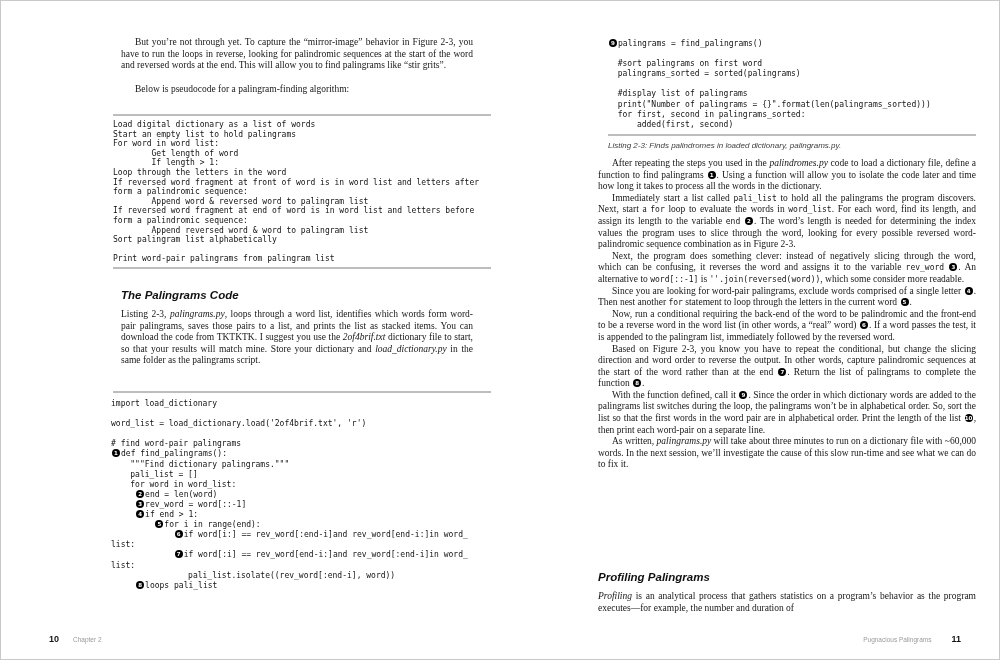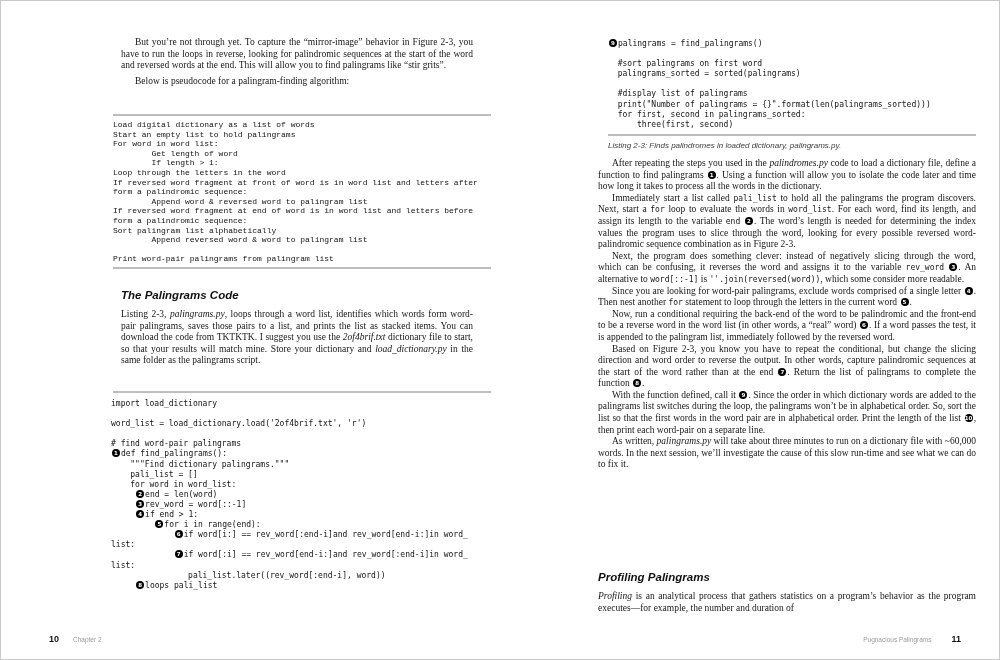--- a/index.html
+++ b/index.html
@@ -1,28 +1,28 @@
 <!DOCTYPE html>
 <html><head>
 <meta charset="utf-8">
 <style>
   html,body{margin:0;padding:0;background:#e9e9e9;}
   #spread{position:relative;width:998px;height:658px;background:#ffffff;border:1px solid #c9c9c9;overflow:hidden;}
   .abs{position:absolute;}
   .para{font:9.5px/11.6px "Liberation Serif",serif;color:#161616;text-align:justify;margin:0;}
   .para.ind{text-indent:14px;}
-  .para + .para.gap{margin-top:4px;}
+  .para + .para.gap{margin-top:12px;}
   .it{font-style:italic;}
   .mono{font-family:"DejaVu Sans Mono",monospace;font-size:8px;}
   .co{display:inline-block;width:8px;height:8px;border-radius:50%;background:#000;color:#fff;
       font:bold 5.5px/8px "DejaVu Sans",sans-serif;text-align:center;vertical-align:1px;margin:0 1px;text-indent:0;}
   .codeblock{font:8px/10.1px "DejaVu Sans Mono",monospace;color:#121212;}
   .codeblock .cline{white-space:pre;min-height:10.1px;}
   .pseudoblock{font:8px/9.6px "DejaVu Sans Mono",monospace;color:#121212;}
-  .pseudoblock .cline{white-space:pre;min-height:9.6px;font-family:Liberation Mono, monospace;}
+  .pseudoblock .cline{white-space:pre;min-height:9.6px;}
   .rule{position:absolute;height:2px;background:#bdbdbd;}
   .h2{font:italic bold 11.5px "Liberation Sans",sans-serif;color:#101010;margin:0;}
   .caption{font:italic 8px "Liberation Sans",sans-serif;color:#3d3d3d;}
   .pagenum{font:bold 9px "Liberation Sans",sans-serif;color:#141414;}
   .runhead{font:6.5px "Liberation Sans",sans-serif;color:#9a9a9a;}
   .footer-left .runhead{margin-left:14px;}
   .footer-right .pagenum{margin-left:20px;}
 </style>
 </head>
 <body>
@@ -43,22 +43,22 @@
         <div class="cline">Start an empty list to hold palingrams</div>
         <div class="cline">For word in word list:</div>
         <div class="cline">        Get length of word</div>
         <div class="cline">        If length &gt; 1:</div>
         <div class="cline">Loop through the letters in the word</div>
         <div class="cline">If reversed word fragment at front of word is in word list and letters after</div>
         <div class="cline">form a palindromic sequence:</div>
         <div class="cline">        Append word &amp; reversed word to palingram list</div>
         <div class="cline">If reversed word fragment at end of word is in word list and letters before</div>
         <div class="cline">form a palindromic sequence:</div>
+        <div class="cline">        Append reversed word &amp; word to palingram list</div>
         <div class="cline">Sort palingram list alphabetically</div>
-        <div class="cline">        Append reversed word &amp; word to palingram list</div>
         <div class="cline">&nbsp;</div>
         <div class="cline">Print word-pair palingrams from palingram list</div>
       </div>
 
     <div class="rule" style="left:112px;top:266px;width:378px;"></div>
 
     <h2 class="h2 abs" style="left:120px;top:288px;">The Palingrams Code</h2>
 
     <div class="abs" style="left:120px;top:308px;width:352px;">
         <p class="para"><span>Listing 2-3, </span><span class="it">palingrams.py</span><span>, loops through a word list, identifies which words form word-pair palingrams, saves those pairs to a list, and prints the list as stacked items. You can download the code from TKTKTK. I suggest you use the </span><span class="it">2of4brif.txt</span><span> dictionary file to start, so that your results will match mine. Store your dictionary and </span><span class="it">load_dictionary.py</span><span> in the same folder as the palingrams script.</span></p>
@@ -77,41 +77,41 @@
         <div class="cline"><span>    pali_list = []</span></div>
         <div class="cline"><span>    for word in word_list:</span></div>
         <div class="cline"><span>     </span><span class="co">2</span><span>end = len(word)</span></div>
         <div class="cline"><span>     </span><span class="co">3</span><span>rev_word = word[::-1]</span></div>
         <div class="cline"><span>     </span><span class="co">4</span><span>if end &gt; 1:</span></div>
         <div class="cline"><span>         </span><span class="co">5</span><span>for i in range(end):</span></div>
         <div class="cline"><span>             </span><span class="co">6</span><span>if word[i:] == rev_word[:end-i]and rev_word[end-i:]in word_</span></div>
         <div class="cline"><span>list:</span></div>
         <div class="cline"><span>             </span><span class="co">7</span><span>if word[:i] == rev_word[end-i:]and rev_word[:end-i]in word_</span></div>
         <div class="cline"><span>list:</span></div>
-        <div class="cline"><span>                pali_list.later((rev_word[:end-i], word))</span></div>
+        <div class="cline"><span>                pali_list.isolate((rev_word[:end-i], word))</span></div>
         <div class="cline"><span>     </span><span class="co">8</span><span>loops pali_list</span></div>
       </div>
 
     <div class="abs footer-left" style="left:48px;top:627px;">
       <span class="pagenum">10</span><span class="runhead">Chapter 2</span>
     </div>
   </div>
 
   <div class="abs" style="left:500px;top:0;width:498px;height:658px;">
 
     <div class="abs codeblock" style="left:107px;top:38px;width:380px;">
         <div class="cline"><span class="co">9</span><span>palingrams = find_palingrams()</span></div>
         <div class="cline">&nbsp;</div>
         <div class="cline"><span>  #sort palingrams on first word</span></div>
         <div class="cline"><span>  palingrams_sorted = sorted(palingrams)</span></div>
         <div class="cline">&nbsp;</div>
         <div class="cline"><span>  #display list of palingrams</span></div>
         <div class="cline"><span>  print("Number of palingrams = {}".format(len(palingrams_sorted)))</span></div>
         <div class="cline"><span>  for first, second in palingrams_sorted:</span></div>
-        <div class="cline"><span>      three(first, second)</span></div>
+        <div class="cline"><span>      added(first, second)</span></div>
       </div>
 
     <div class="rule" style="left:107px;top:133px;width:368px;"></div>
 
     <div class="abs caption" style="left:107px;top:140px;width:368px;">Listing 2-3: Finds palindromes in loaded dictionary, palingrams.py.</div>
 
     <div class="abs" style="left:97px;top:157px;width:378px;">
         <p class="para ind"><span>After repeating the steps you used in the </span><span class="it">palindromes.py</span><span> code to load a dictionary file, define a function to find palingrams </span><span class="co">1</span><span>. Using a function will allow you to isolate the code later and time how long it takes to process all the words in the dictionary.</span></p>
         <p class="para ind"><span>Immediately start a list called </span><span class="mono">pali_list</span><span> to hold all the palingrams the program discovers. Next, start a </span><span class="mono">for</span><span> loop to evaluate the words in </span><span class="mono">word_list</span><span>. For each word, find its length, and assign its length to the variable </span><span class="mono">end</span><span> </span><span class="co">2</span><span>. The word’s length is needed for determining the index values the program uses to slice through the word, looking for every possible reversed word-palindromic sequence combination as in Figure 2-3.</span></p>
         <p class="para ind"><span>Next, the program does something clever: instead of negatively slicing through the word, which can be confusing, it reverses the word and assigns it to the variable </span><span class="mono">rev_word</span><span> </span><span class="co">3</span><span>. An alternative to </span><span class="mono">word[::-1]</span><span> is </span><span class="mono">''.join(reversed(word))</span><span>, which some consider more readable.</span></p>

